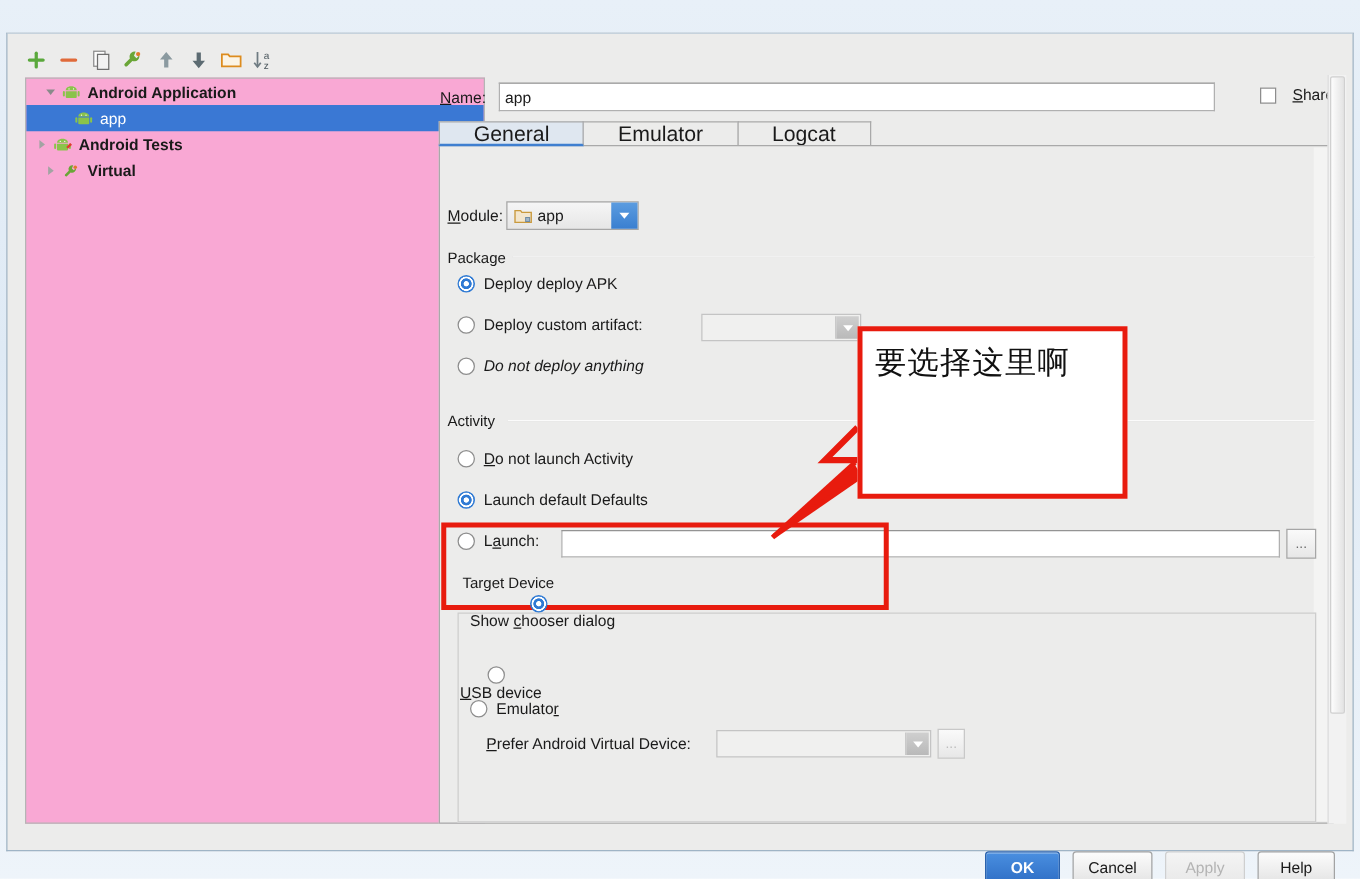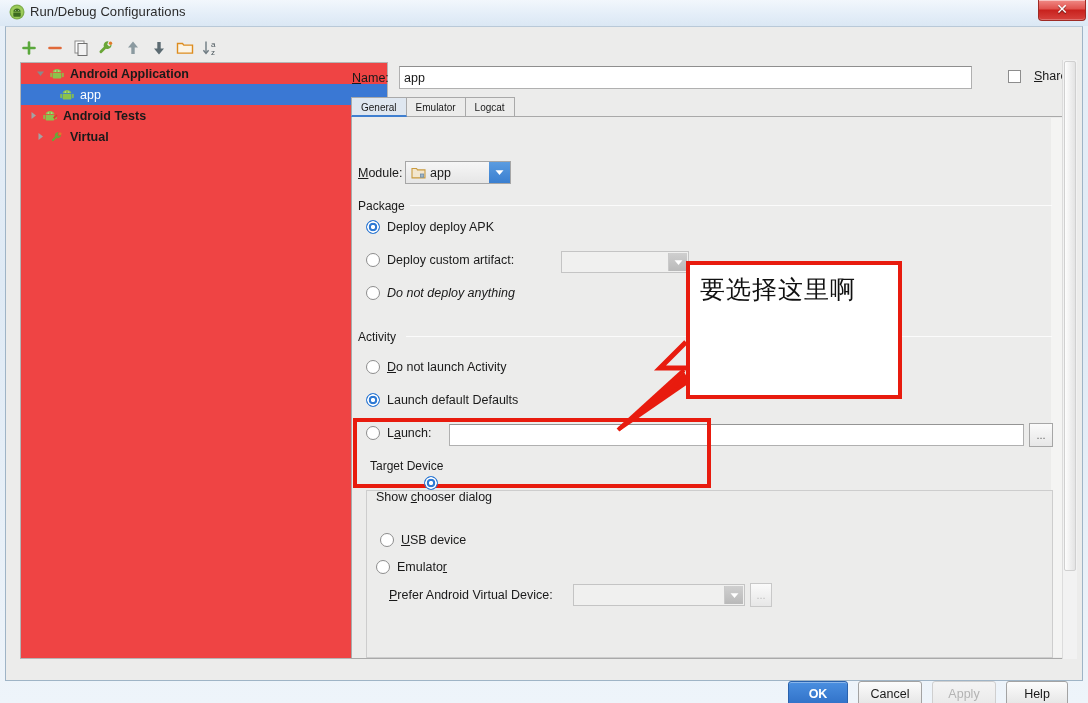--- a/index.html
+++ b/index.html
@@ -73,21 +73,21 @@
     position: absolute; top: 0;
     width: 22px; height: 22px;
     cursor: pointer;
   }
   .tbtn svg { display:block; }
 
   
   #tree-panel {
     position: absolute; left: 14px; top: 35px;
     width: 368px; height: 597px;
-    background: #ef4444;
+    background: #f9a8d4;
     border: 1px solid #b5b5b5;
     overflow: hidden;
   }
   .tree-row {
     position: relative;
     height: 21px;
     display: flex; align-items: center;
     font-size: 12.5px;
     cursor: pointer;
     white-space: nowrap;
@@ -134,22 +134,22 @@
   }
 
   
   #tabs {
     position: absolute; left: 4px; top: 37px;
     width: 716px; height: 20px;
     display: flex; align-items: flex-end;
   }
   .tab {
     height: 20px;
-    padding: 0 9px;
-    font-size: 10px; color: #1a1a1a;
+    padding: 0 27px;
+    font-size: 17px; color: #1a1a1a;
     line-height: 19px;
     background: #ececeb;
     border: 1px solid #a9a9a9;
     border-bottom: none;
     cursor: pointer;
     margin-right: -1px;
   }
   .tab.active {
     background: #dfe7f0;
     border-bottom: 2px solid #3f7fd0;
@@ -336,36 +336,20 @@
     border: 4px solid #e81b0e;
     background: transparent;
   }
   u { text-decoration: underline; text-underline-offset: 1px; }
 </style>
 </head>
 <body>
 
 <div id="window">
 
-  <div id="titlebar">
-    <span id="title-icon">
-      <svg width="16" height="16" viewBox="0 0 16 16">
-        <circle cx="8" cy="8" r="7.5" fill="#7fae4a"></circle>
-        <circle cx="8" cy="8" r="6.2" fill="#9ccc5a"></circle>
-        <path d="M4.3 8.6h7.4v3.2a.9.9 0 0 1-.9.9H5.2a.9.9 0 0 1-.9-.9z" fill="#3d6b1f"></path>
-        <path d="M4.3 7.7c0-1.9 1.65-3.2 3.7-3.2s3.7 1.3 3.7 3.2z" fill="#3d6b1f"></path>
-        <circle cx="6.4" cy="6.4" r=".45" fill="#fff"></circle>
-        <circle cx="9.6" cy="6.4" r=".45" fill="#fff"></circle>
-      </svg>
-    </span>
-    <span id="title-text">Run/Debug Configurations</span>
-    <div id="close-btn">
-      <span class="x">✕</span>
-    </div>
-  </div>
 
   <div id="dialog-body">
 
     <div id="left-toolbar">
       <div class="tbtn" style="left:0px;">
         <svg width="22" height="22" viewBox="0 0 22 22">
             <g stroke="#5aa83c" stroke-width="2.6" stroke-linecap="round">
               <line x1="11" y1="5.5" x2="11" y2="16.5"></line>
               <line x1="5.5" y1="11" x2="16.5" y2="11"></line>
             </g>
@@ -563,21 +547,21 @@
         <div class="tfield" style="left:97px; top:307px; width:575px; height:22px;"></div>
         <div class="ellipsis-btn" style="left:677px; top:306px; width:24px; height:24px; line-height:22px;">...</div>
 
         <div id="target-box"></div>
         <span class="group-head" style="left:18px; top:342px; background:#ececeb; padding-right:4px; z-index:3;">Target Device</span>
 
         <div class="opt" style="left:24px; top:359px; z-index:3;flex-direction:column;">
           <span class="radio on"></span>
           <span>Show <u>c</u>hooser dialog</span>
         </div>
-        <div class="opt" style="left:28px; top:416px; z-index:3;">
+        <div class="opt" style="left:16px; top:416px; z-index:3;flex-direction:column;">
           <span class="radio"></span>
           <span><u>U</u>SB device</span>
         </div>
         <div class="opt" style="left:24px; top:443px; z-index:3;">
           <span class="radio"></span>
           <span>Emulato<u>r</u></span>
         </div>
         <span style="position:absolute; left:37px; top:471px; font-size:12.5px; color:#1a1a1a; z-index:3;"><u>P</u>refer Android Virtual Device:</span>
         <div class="tfield disabled" style="left:221px; top:467px; width:172px; height:22px; z-index:3;">
           <span class="combo-arrow dis">

